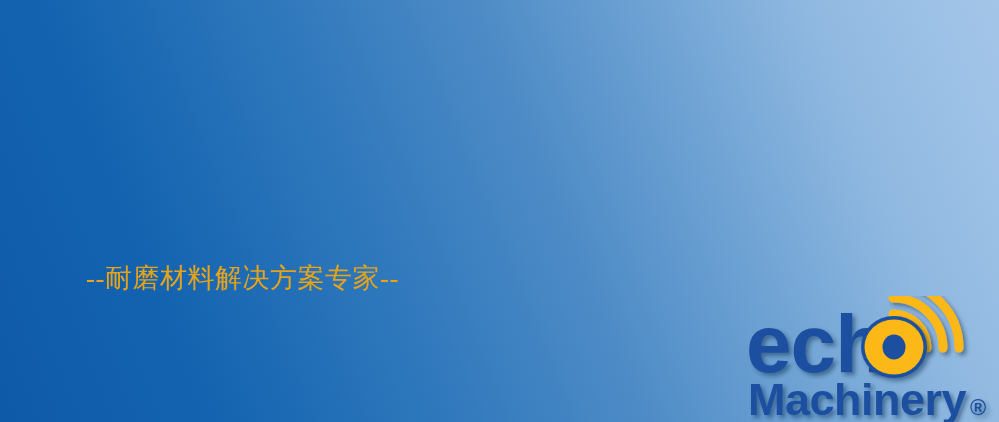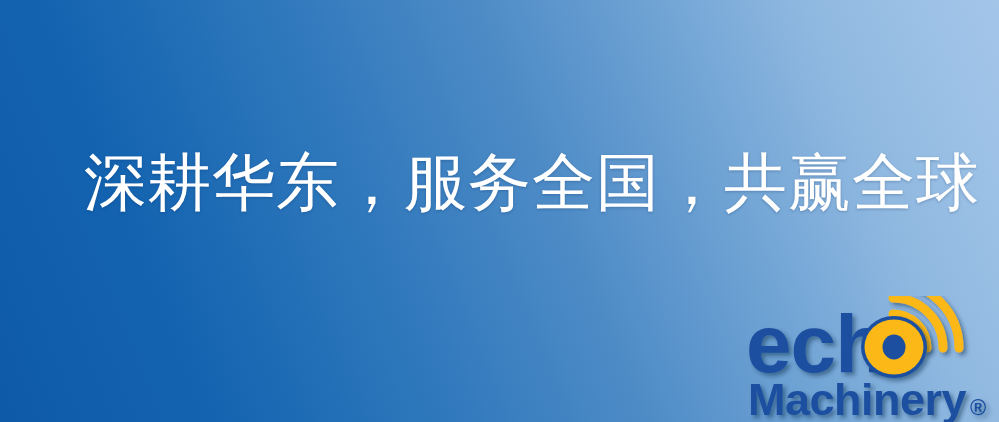--- a/index.html
+++ b/index.html
@@ -67,22 +67,22 @@
     display: block;
     width: 253px;
     height: 126px;
   }
 </style>
 </head>
 <body>
 
 <div id="banner">
 
-  <div class="headline">深耕华东，服务全国，共赢全球</div>
 
+  <div class="subtitle">--耐磨材料解决方案专家--</div>
 
   <div class="logo">
     <svg viewBox="0 0 253 126" xmlns="http://www.w3.org/2000/svg" aria-hidden="true">
       <defs>
         <filter id="dropsh" x="-20%" y="-20%" width="150%" height="150%">
           <feDropShadow dx="3" dy="3" stdDeviation="2.2" flood-color="#0a2340" flood-opacity="0.45"></feDropShadow>
         </filter>
       </defs>
 
       <g filter="url(#dropsh)">

